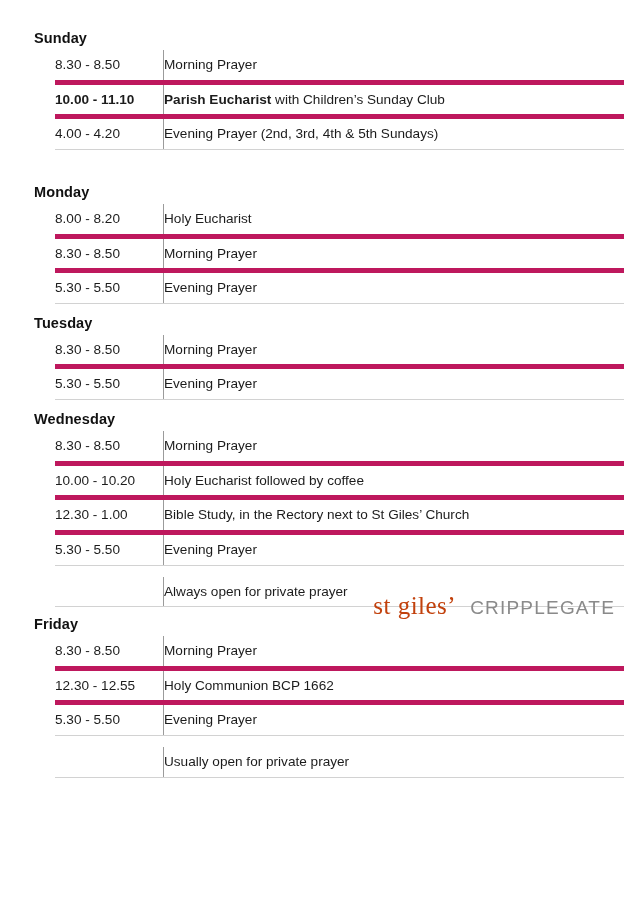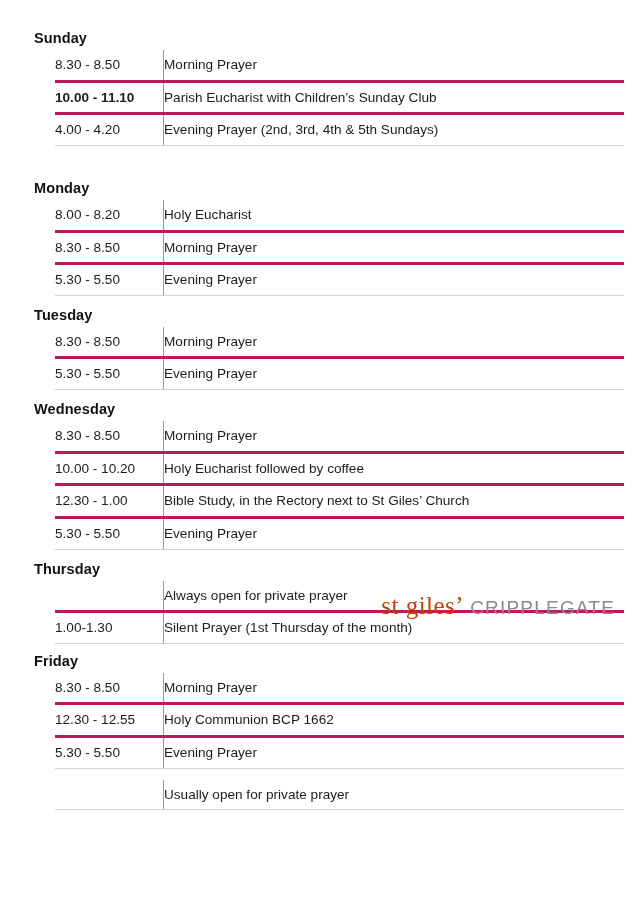--- a/index.html
+++ b/index.html
@@ -36,21 +36,21 @@
   table.schedule {
     border-collapse: collapse;
     width: 569px;
     margin: 0 0 0 22px;
     table-layout: fixed;
   }
   table.schedule td {
     font-size: 13.6px;
     color: #1c1c1c;
     padding: 7px 0 7px 0;
-    border-bottom: 3px solid #be185d;
+    border-bottom: 5px solid #be185d;
     vertical-align: middle;
     line-height: 1.15;
   }
   table.schedule tr:last-child td {
     border-bottom: 1px solid #d2d2d2;
   }
   td.time {
     width: 108px;
     padding-right: 10px;
     text-align: left;
@@ -60,21 +60,21 @@
   td.desc {
     padding-left: 10px;
   }
   tr.highlight td {
     font-weight: bold;
   }
   tr.highlight td.desc {
     font-weight: normal;
   }
   tr.highlight td.desc b {
-    font-weight: normal;
+    font-weight: bold;
   }
   .gap-sunday { height: 34px; }
   .spacer-sm { height: 11px; }
   .spacer-xs { height: 9px; }
   .empty-time { }
   .logo {
     position: absolute;
     right: 24px;
     bottom: 36px;
     font-size: 0;
@@ -84,21 +84,21 @@
     font-family: "Liberation Serif", serif;
     font-size: 25px;
     color: #c2410c;
     letter-spacing: 0.5px;
   }
   .logo .cripplegate {
     font-family: "Liberation Sans", sans-serif;
     font-size: 19px;
     color: #8a8a8a;
     letter-spacing: 1.2px;
-    margin-left: 6px;
+    margin-left: 14px;
   }
 </style>
 </head>
 <body>
 
 <div class="page">
 
   <div class="day-block">
     <div class="day-title">Sunday</div>
     <table class="schedule">
@@ -181,31 +181,26 @@
           <td class="time">5.30 - 5.50</td>
           <td class="desc">Evening Prayer</td>
         </tr>
       </tbody>
     </table>
   </div>
 
   <div class="spacer-sm"></div>
 
   <div class="day-block">
-    <div class="day-title">Thursday</div>
     <table class="schedule">
       <tbody>
         <tr>
           <td class="time empty-time"></td>
           <td class="desc">Always open for private prayer</td>
         </tr>
-        <tr>
-          <td class="time">1.00-1.30</td>
-          <td class="desc">Silent Prayer (1st Thursday of the month)</td>
-        </tr>
       </tbody>
     </table>
   </div>
 
   <div class="spacer-xs"></div>
 
   <div class="day-block">
     <div class="day-title">Friday</div>
     <table class="schedule">
       <tbody>

